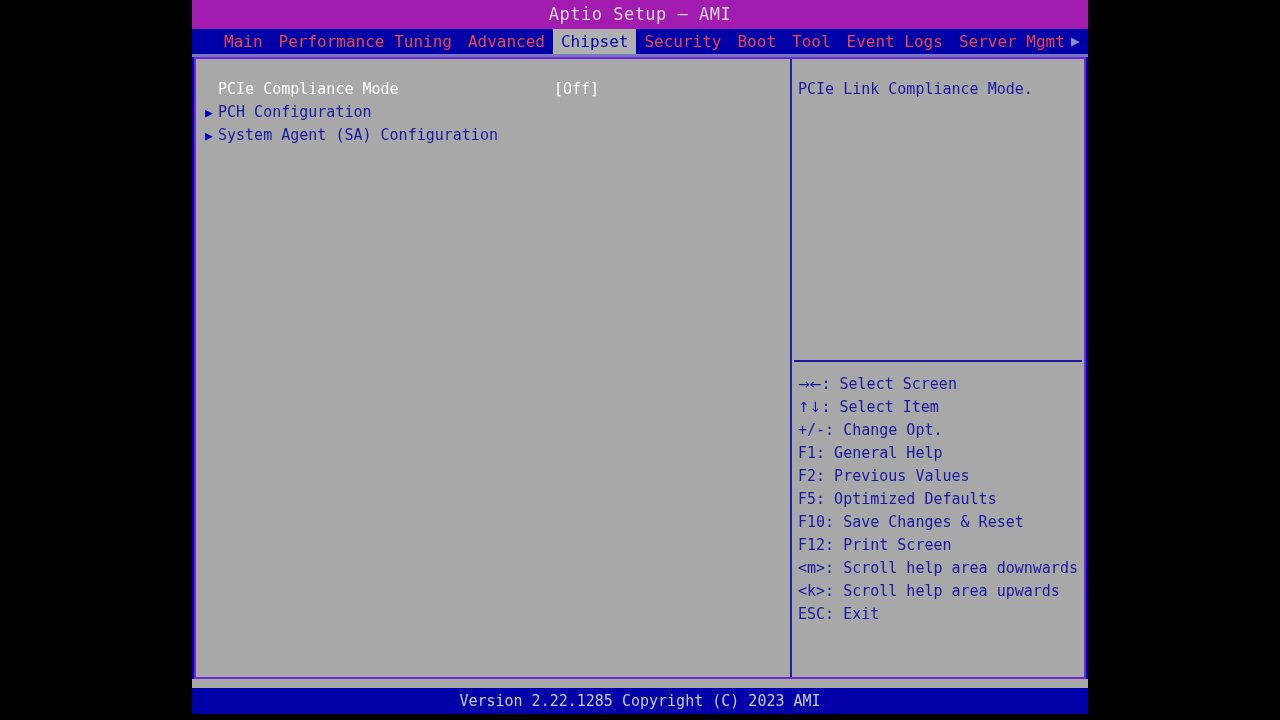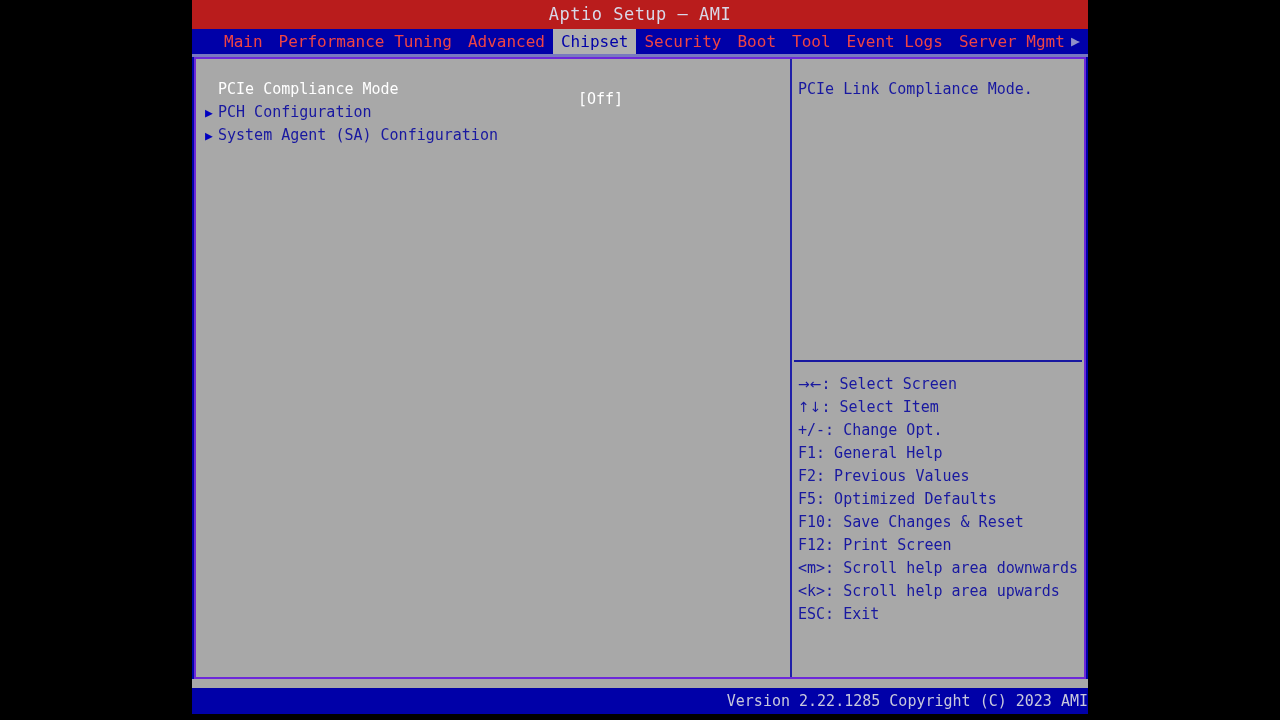--- a/index.html
+++ b/index.html
@@ -24,21 +24,21 @@
     background: #0000a8;
   }
 
   
   #title-bar {
     position: absolute;
     left: 0;
     top: 0;
     width: 896px;
     height: 29px;
-    background: #b91c1c;
+    background: #a21caf;
     color: #d8d8e8;
     font-size: 17px;
     line-height: 29px;
     text-align: center;
     letter-spacing: 0.5px;
     white-space: pre;
   }
 
   
   #menu-bar {
@@ -134,25 +134,24 @@
     position: absolute;
     left: 22px;
     top: 0;
     height: 23px;
     line-height: 23px;
     white-space: pre;
   }
   .setting-value {
     position: absolute;
     left: 358px;
-    top: 10px;
-    height: 23px;
-    line-height: 23px;
-    white-space: pre;
-    margin-left: 24px;
+    top: 0;
+    height: 23px;
+    line-height: 23px;
+    white-space: pre;
   }
   .setting-row.selected .setting-label,
   .setting-row.selected .setting-value {
     color: #ffffff;
   }
   .setting-row.normal .setting-label,
   .setting-row.normal .setting-value {
     color: #1818a0;
   }
 
@@ -227,21 +226,21 @@
   #footer-bar {
     position: absolute;
     left: 0;
     top: 688px;
     width: 896px;
     height: 26px;
     background: #0000a8;
     color: #c8c8dc;
     font-size: 15px;
     line-height: 26px;
-    text-align: right;
+    text-align: center;
     white-space: pre;
   }
 </style>
 </head>
 <body>
 
 <div id="bios-window">
 
   <div id="title-bar">Aptio Setup – AMI</div>
 

